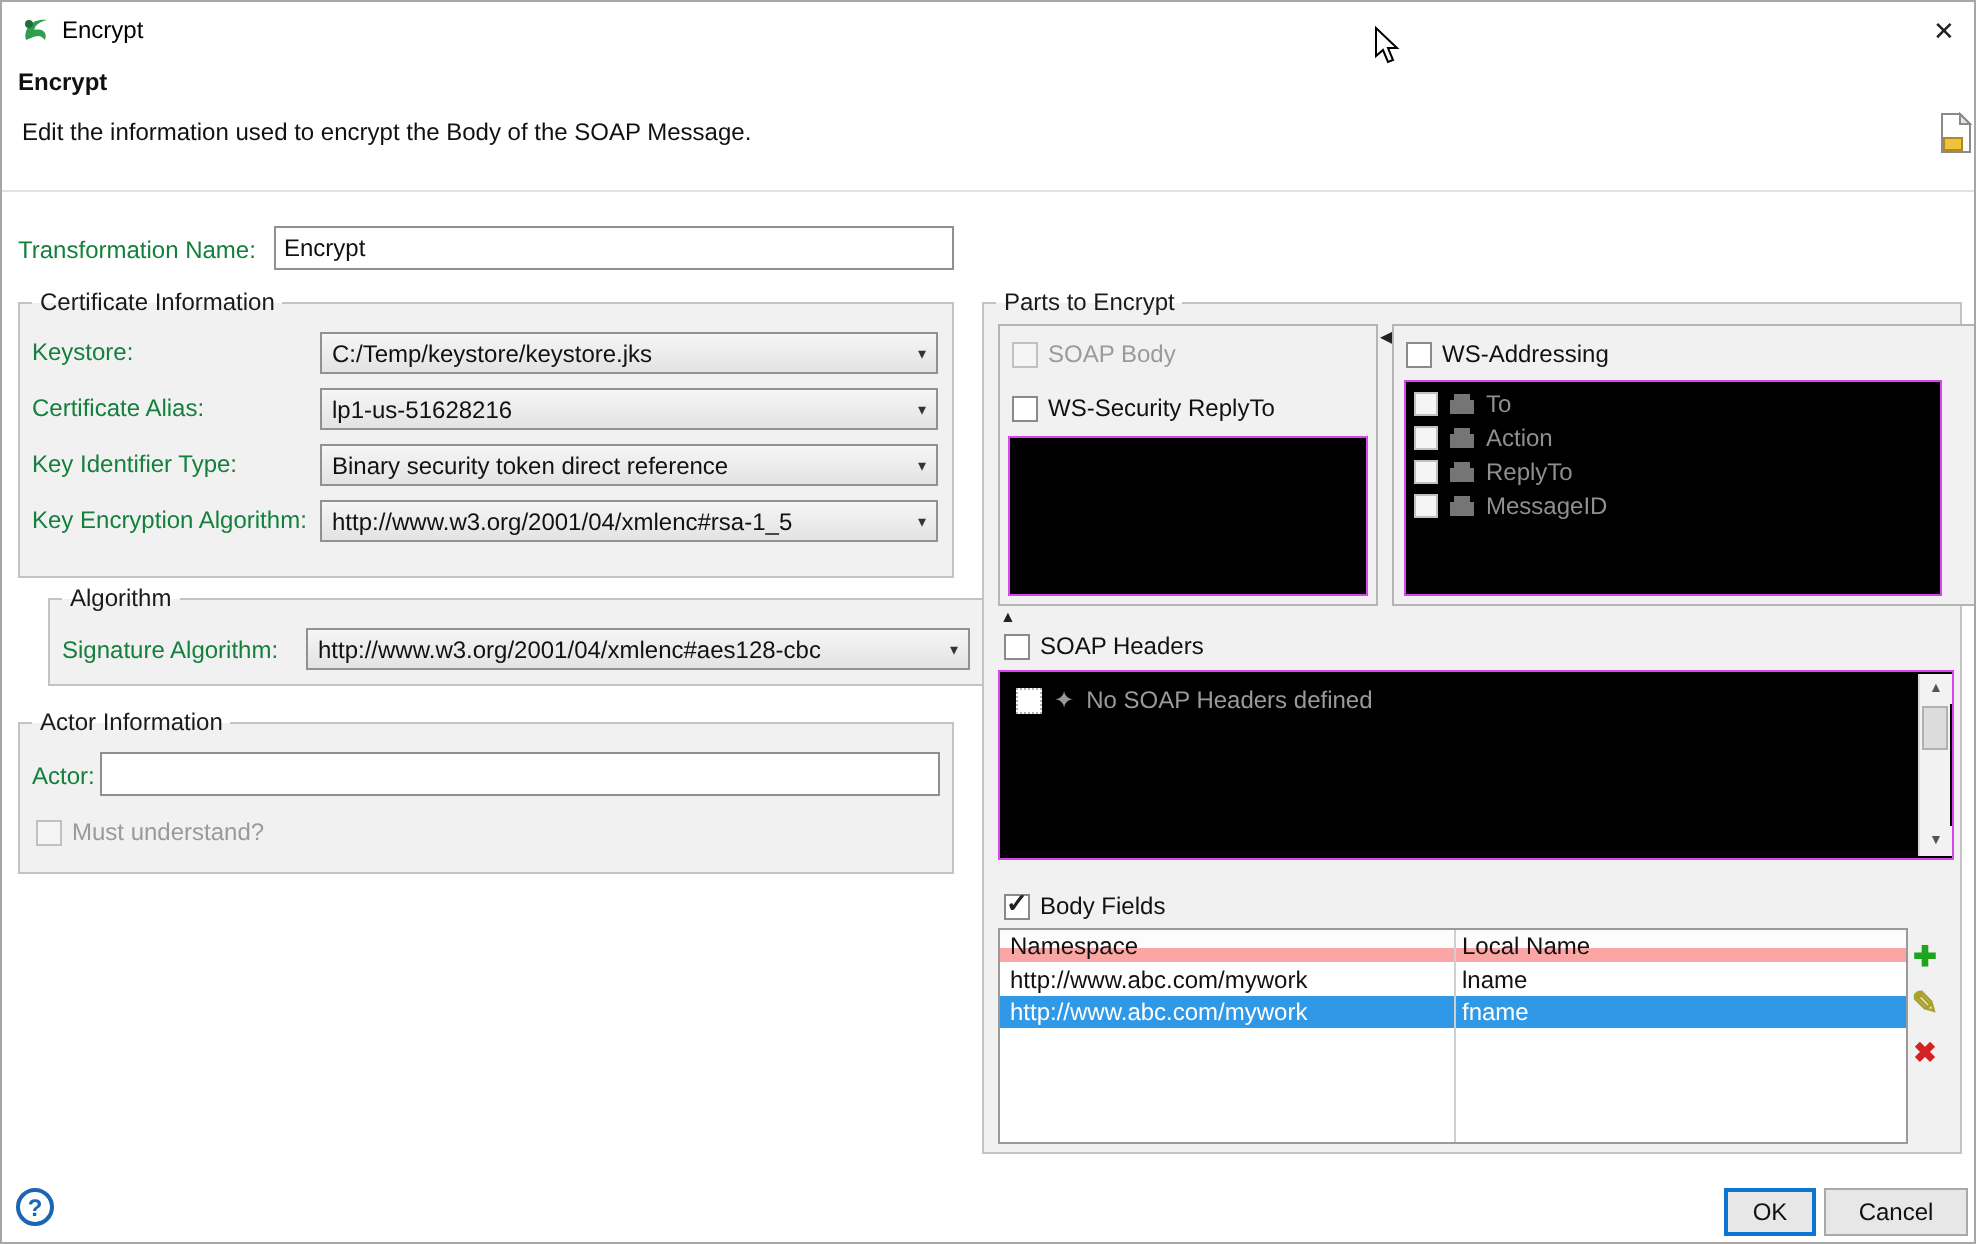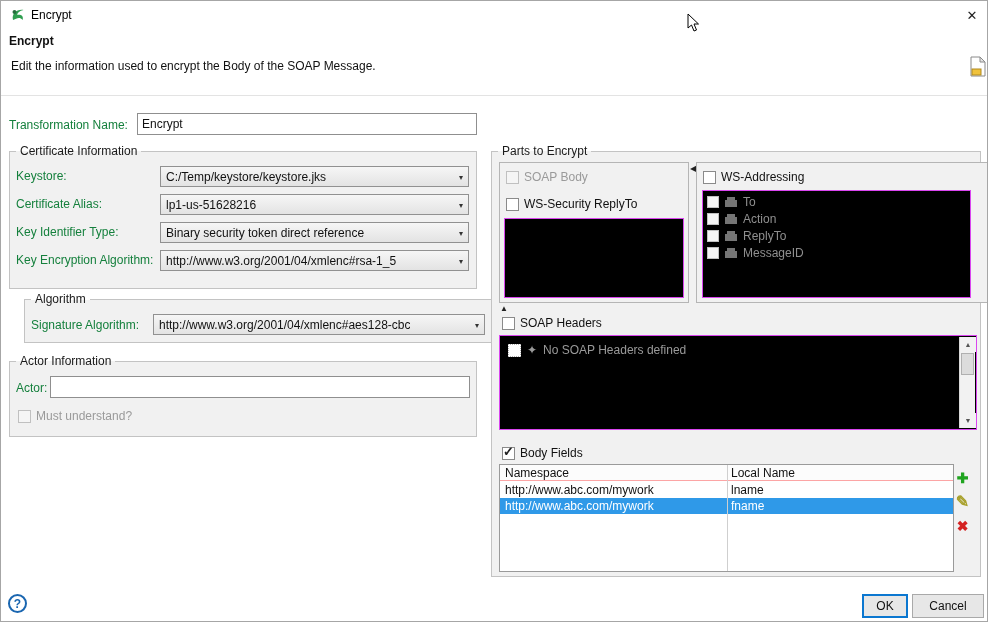--- a/index.html
+++ b/index.html
@@ -51,21 +51,21 @@
   .splitarrow { position:absolute; font-size:8px; color:#222; line-height:8px; }
 
   
   .sbar { position:absolute; right:1px; top:1px; bottom:1px; width:16px; background:#f2f2f2; border-left:1px solid #d9d9d9; }
   .sbtn { position:absolute; left:0; width:16px; height:15px; display:flex; align-items:center; justify-content:center;
           font-size:7px; color:#555; background:#f2f2f2; }
   .sthumb { position:absolute; left:1px; width:13px; background:#dcdcdc; border:1px solid #b0b0b0; }
 
   
   .tbl { position:absolute; background:#fff; border:1px solid #9a9a9a; overflow:hidden; }
-  .tbl-head { position:absolute; left:0; top:0; right:0; height:16px; background:#fcfcfc; border-bottom:1px solid #fca5a5; }
+  .tbl-head { position:absolute; left:0; top:0; right:0; height:16px; background:#fcfcfc; border-bottom:7px solid #fca5a5; }
   .tbl-col1 { position:absolute; left:5px; top:1px; }
   .tbl-col2 { position:absolute; left:231px; top:1px; }
   .tbl-div { position:absolute; left:227px; top:0; bottom:0; width:1px; background:#cfcfcf; z-index:3; }
   .trow { position:absolute; left:0; right:0; height:16px;padding-left:11px; }
   .trow .c1 { position:absolute; left:5px; top:1px; white-space:nowrap; }
   .trow .c2 { position:absolute; left:231px; top:1px; white-space:nowrap; }
   .trow.selected { background:#2f99e8; color:#fff; }
 
   
   .actico { position:absolute; width:17px; height:17px; display:flex; align-items:center; justify-content:center;

